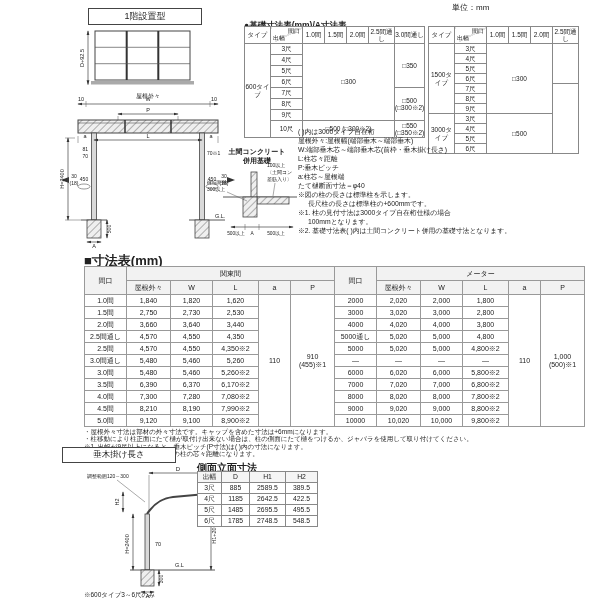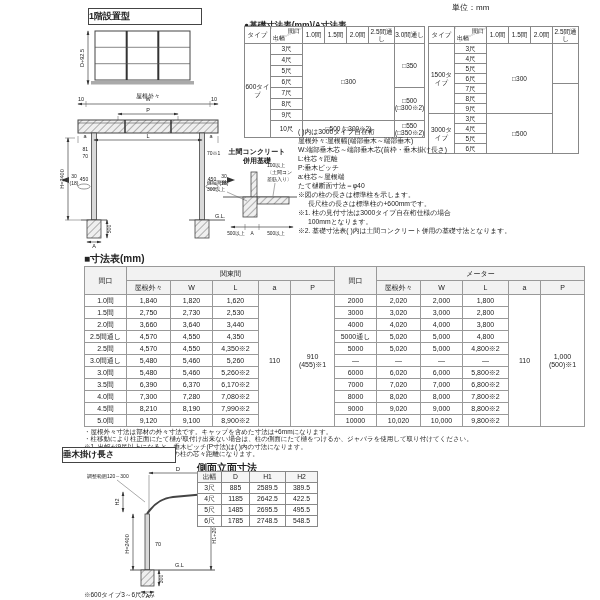--- a/index.html
+++ b/index.html
@@ -1,20 +1,20 @@
 <!DOCTYPE html>
 <html lang="ja"><head>
 <meta charset="utf-8">
 <style>
   html,body{margin:0;padding:0}
   body{width:600px;height:600px;background:#fff;position:relative;overflow:hidden;
        font-family:"Liberation Sans", sans-serif;color:#222}
   .abs{position:absolute}
-  .box{position:absolute;border:1.5px solid #444;display:flex;align-items:center;justify-content:flex-start;
-       font-weight:bold;background:#fff}
+  .box{position:absolute;border:1.5px solid #444;display:flex;align-items:center;justify-content:center;
+       font-weight:normal;background:#fff}
   .unit{position:absolute;left:452px;top:2px;font-size:8px}
   .sect-title{position:absolute;font-weight:bold}
   
   table{border-collapse:collapse;table-layout:fixed;background:#fff}
   .ft{position:absolute;font-size:6.5px;text-align:center;border:1.5px solid #555}
   .ft th,.ft td{border:1px solid #888;padding:0;font-weight:normal;line-height:1.1;vertical-align:middle}
   .ft .hd th{height:16px}
   .ft-left tr{height:11px}
   .ft-left tr.tallr{height:17px}
   .ft-right tr{height:10px}
@@ -279,21 +279,21 @@
   <div>P:垂木ピッチ</div>
   <div>a:柱芯～屋根端</div>
   <div>たて樋断面寸法＝φ40</div>
   <div>※図の柱の長さは標準柱を示します。</div>
   <div class="ind">長尺柱の長さは標準柱の+600mmです。</div>
   <div>※1. 柱の見付寸法は3000タイプ自在桁仕様の場合</div>
   <div class="ind">100mmとなります。</div>
   <div>※2. 基礎寸法表( )内は土間コンクリート併用の基礎寸法となります。</div>
 </div>
 
-<div class="sect-title" style="left:84px;top:252px;font-size:10px">■寸法表(mm)</div>
+<div class="sect-title" style="left:84px;top:252px;font-size:13px">■寸法表(mm)</div>
 
 <table class="dt">
   <colgroup>
       <col style="width:42px">
       <col style="width:44px">
       <col style="width:42px">
       <col style="width:46px">
       <col style="width:32px">
       <col style="width:44px">
       <col style="width:42px">

